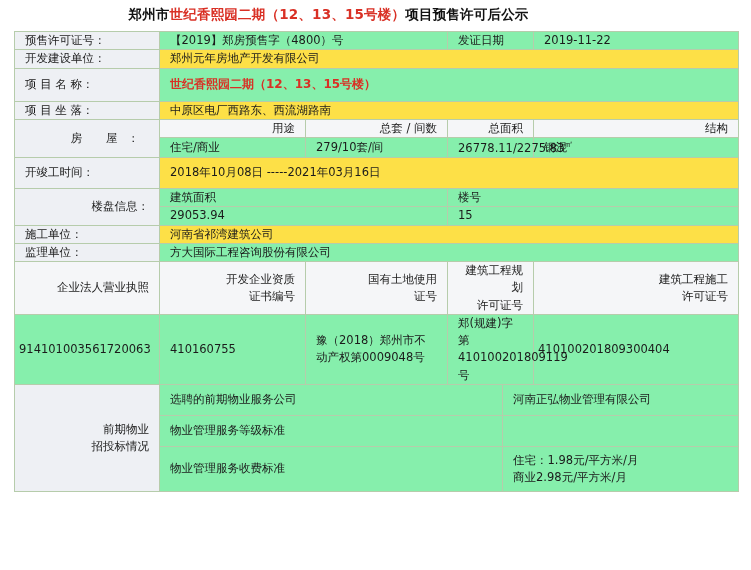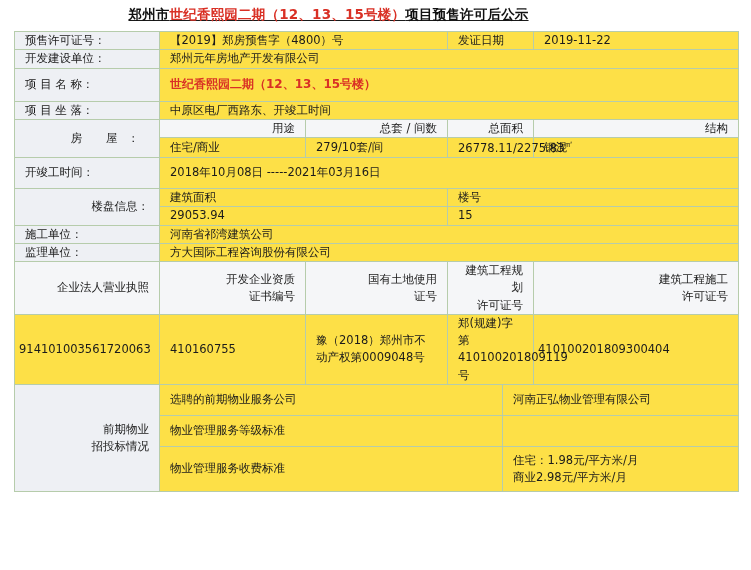--- a/index.html
+++ b/index.html
@@ -25,21 +25,20 @@
   .title-bar {
     position: absolute;
     left: 0;
     top: 6px;
     width: 657px;
     text-align: center;
     font-size: 13.5px;
     font-weight: bold;
     letter-spacing: 0.2px;
     white-space: nowrap;
-    text-decoration: underline;
   }
   .title-black { color: #111111; }
   .title-red { color: #d93025; }
 
   
   .doc-table {
     position: absolute;
     left: 14px;
     top: 31px;
     width: 724px;
@@ -48,21 +47,21 @@
     font-size: 11.5px;
     background: #ffffff;
     padding-left: 40px;
   }
   .doc-table td {
     border: 1px solid #b6ccab;
     padding: 0 10px;
     vertical-align: middle;
     line-height: 1.5;
     color: #1b1b1b;
-    background: #fde047;
+    background: #86efac;
   }
   
   td.label-cell {
     background: #eef0f4;
     color: #1b1b1b;
   }
   td.label-cell.center {
     text-align: right;
   }
   td.shaded {
@@ -116,21 +115,21 @@
 
     <tr>
       <td class="label-cell">项 目 名 称：</td>
       <td colspan="8" style="height:32px">
         <span class="red-text">世纪香熙园二期（12、13、15号楼）</span>
       </td>
     </tr>
 
     <tr>
       <td class="label-cell">项 目 坐 落：</td>
-      <td colspan="8" class="shaded">中原区电厂西路东、开竣工时间</td>
+      <td colspan="8" class="shaded">中原区电厂西路东、西流湖路南</td>
     </tr>
 
     <tr>
       <td class="label-cell center" rowspan="2"><span class="spaced2">房  屋：</span></td>
       <td colspan="2" class="head-cell">用途</td>
       <td colspan="2" class="head-cell">总套 / 间数</td>
       <td colspan="2" class="head-cell">总面积</td>
       <td colspan="2" class="head-cell">结构</td>
     </tr>
 

